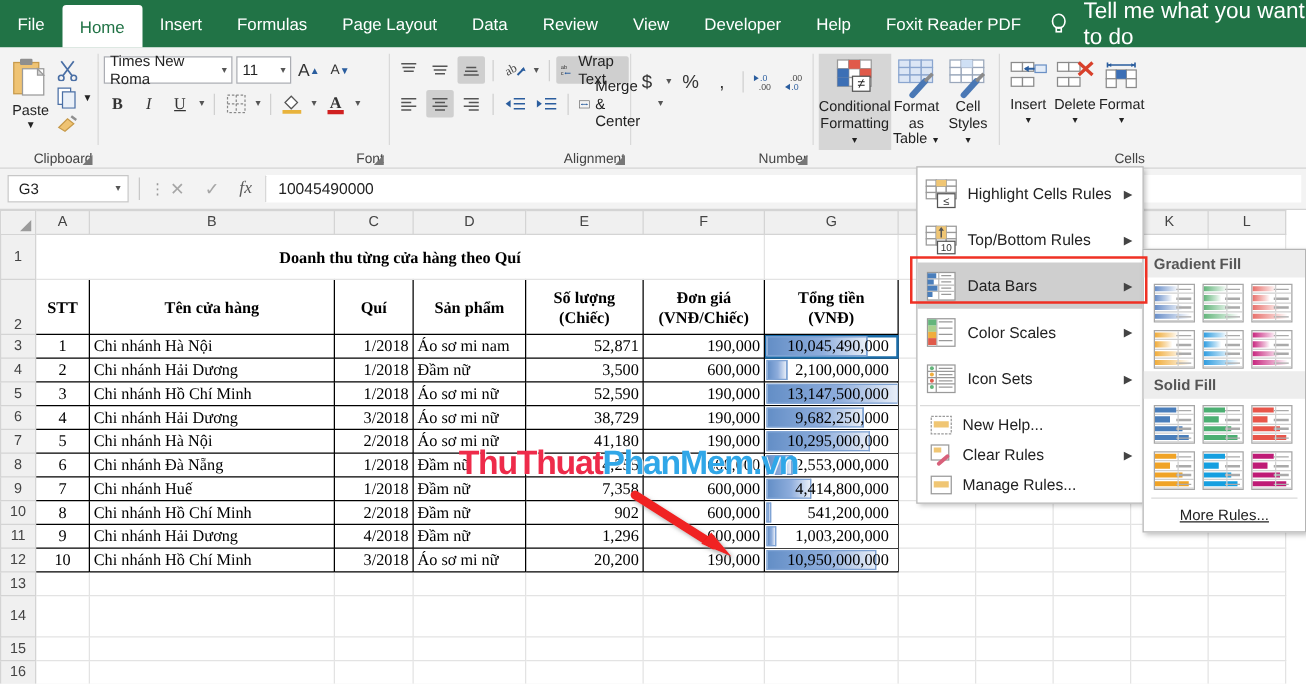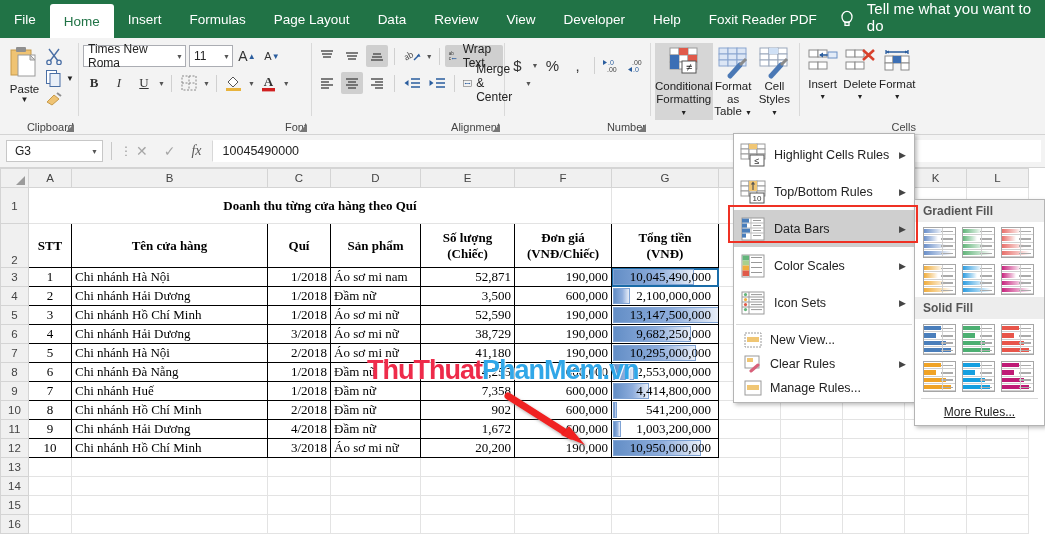--- a/index.html
+++ b/index.html
@@ -9,21 +9,21 @@
     font-family:"Liberation Sans", sans-serif;
     font-size:12px; color:#222; background:#fff;
     overflow:hidden; position:relative;
   }
 
   
   .tabbar { height:38px; background:#217346; display:flex; align-items:stretch; position:relative; }
   .tab { padding:0 14px; display:flex; align-items:center; color:#fff; font-size:13.5px; white-space:nowrap; }
   .tab.active { background:#fff; color:#217346; border-top-left-radius:3px; border-top-right-radius:3px; margin-top:4px; }
   .bulb { display:flex; align-items:center; padding:0 8px; }
-  .tellme { color:#fff; font-size:15px; display:flex; padding-left:4px; }
+  .tellme { color:#fff; font-size:18px; display:flex; align-items:center; padding-left:4px; }
 
   
   .ribbon { height:97px; background:#f3f3f3; border-bottom:1px solid #d4d4d4; display:flex; position:relative; }
   .grp { position:relative; height:97px; padding:3px 4px 0 4px; display:flex; flex-direction:column; }
   .grp .gbody { flex:1; display:flex; align-items:flex-start; }
   .grp .glabel { height:15px; font-size:11px; color:#444; text-align:right; line-height:15px; position:relative; }
   .vsep { width:1px; background:#d9d9d9; margin:5px 0 18px 0; }
 
   
   .paste { width:54px; display:flex; flex-direction:column; align-items:center; padding-top:4px; }
@@ -766,21 +766,21 @@
           <td class="cell"></td>
           <td class="cell"></td>
           <td class="cell"></td>
         </tr>
         <tr style="height: 19px;">
           <td class="rowhead">11</td>
           <td class="cell bdr ctr">9</td>
           <td class="cell bdr">Chi nhánh Hải Dương</td>
           <td class="cell bdr num">4/2018</td>
           <td class="cell bdr">Đầm nữ</td>
-          <td class="cell bdr num">1,672</td>
+          <td class="cell bdr num">1,296</td>
           <td class="cell bdr num">600,000</td>
           <td class="cell bdr dbcellwrap">
             <div class="dbar" style="width:7.630347974900172%"></div>
             <div class="dbtext">1,003,200,000</div>
           </td>
           <td class="cell"></td>
           <td class="cell"></td>
           <td class="cell"></td>
           <td class="cell"></td>
           <td class="cell"></td>
@@ -813,21 +813,21 @@
           <td class="cell"></td>
           <td class="cell"></td>
           <td class="cell"></td>
           <td class="cell"></td>
           <td class="cell"></td>
           <td class="cell"></td>
           <td class="cell"></td>
           <td class="cell"></td>
           <td class="cell"></td>
         </tr>
-        <tr style="height: 19px;">
+        <tr style="height: 33px;">
           <td class="rowhead">14</td>
           <td class="cell"></td>
           <td class="cell"></td>
           <td class="cell"></td>
           <td class="cell"></td>
           <td class="cell"></td>
           <td class="cell"></td>
           <td class="cell"></td>
           <td class="cell"></td>
           <td class="cell"></td>
@@ -978,21 +978,21 @@
       </svg>
     <span>Icon Sets</span>
     <span class="arrow">▶</span>
   </div>
   <div class="msep"></div>
   <div class="mitem small">
     <svg class="mico" viewBox="0 0 18 18">
         <rect x="1" y="2" width="16" height="14" fill="#fff" stroke="#9a9a9a" stroke-dasharray="2 1"></rect>
         <rect x="3" y="6" width="12" height="5" fill="#f0c674"></rect>
       </svg>
-    <span>New View...</span>
+    <span>New Help...</span>
   </div>
   <div class="mitem small">
     <svg class="mico" viewBox="0 0 18 18">
         <rect x="1" y="1" width="14" height="12" fill="#fff" stroke="#9a9a9a"></rect>
         <rect x="3" y="3" width="6" height="4" fill="#f0c674"></rect>
         <path d="M7 16 L14 10" stroke="#d8607a" stroke-width="3" stroke-linecap="round"></path>
       </svg>
     <span>Clear Rules</span>
     <span class="arrow">▶</span>
   </div>

